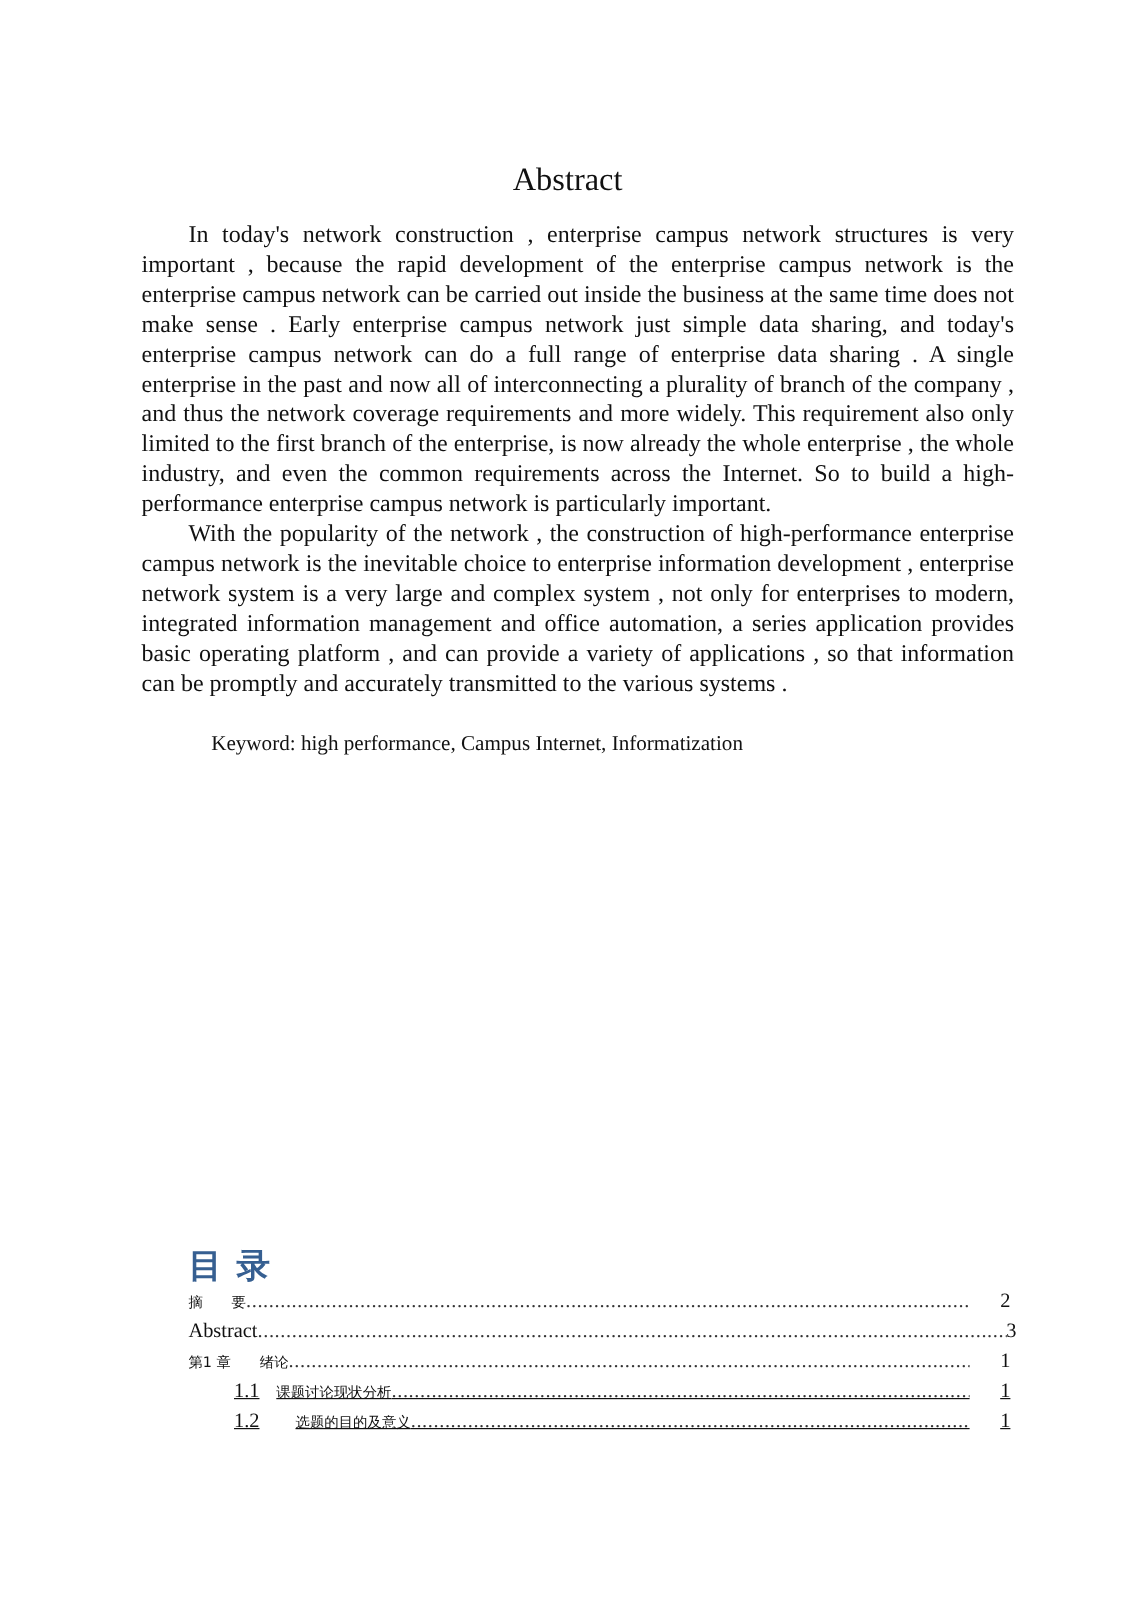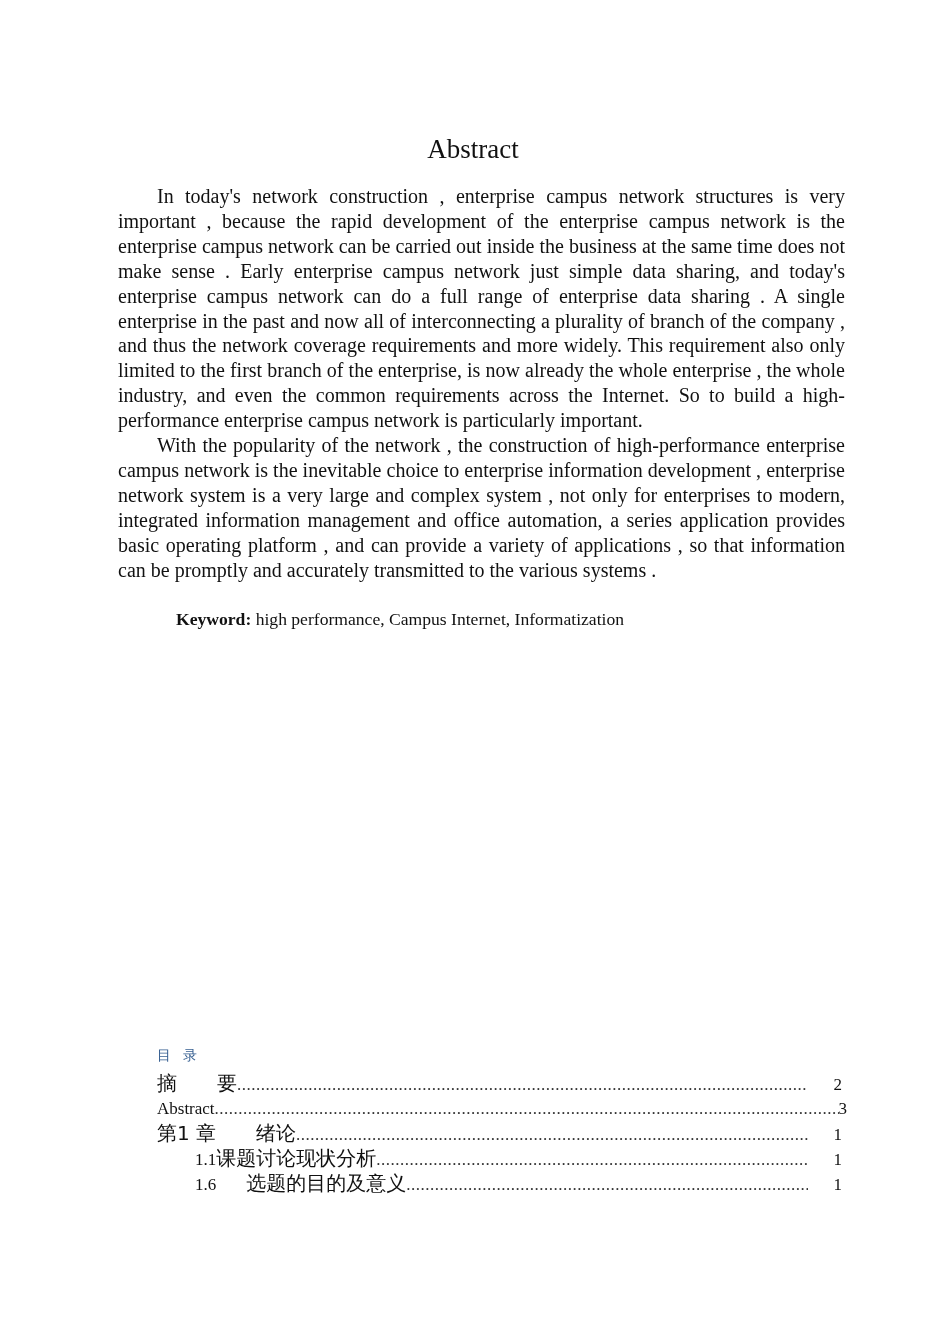--- a/index.html
+++ b/index.html
@@ -5,34 +5,34 @@
   html, body { margin: 0; padding: 0; background: #ffffff; }
   body { width: 950px; height: 1344px; position: relative; overflow: hidden;
          font-family: "Liberation Serif", "DejaVu Serif", serif; color: #111; }
   .page { position: absolute; left: 0; top: 0; width: 776px; height: 1344px; }
   .title { position: absolute; top: 131px; left: 0; width: 946px; text-align: center;
            font-size: 27px; line-height: 36px; color: #111; }
   .body-text { position: absolute; left: 118px; width: 727px; top: 184px;
                font-size: 20px; line-height: 24.9px; text-align: justify; }
   .body-text p { margin: 0; text-indent: 39px; }
   .keyword { position: absolute; left: 176px; top: 607px; font-size: 17.6px; line-height: 25px; }
-  .keyword b { font-weight: bold; margin-top: 46px; }
-  .toc-head { position: absolute; left: 157px; top: 1041px; font-size: 14px; line-height: 28px;
-              color: #365f91; font-weight: normal; letter-spacing: 12px;
+  .keyword b { font-weight: normal; margin-top: 46px; }
+  .toc-head { position: absolute; left: 157px; top: 1041px; font-size: 28px; line-height: 28px;
+              color: #365f91; font-weight: bold; letter-spacing: 12px;
               font-family: "DejaVu Sans", sans-serif; }
   .toc { position: absolute; left: 157px; top: 1071px; width: 690px; font-size: 17px; }
   .toc-row { position: relative; height: 25px; line-height: 25px; display: flex; align-items: baseline; white-space: nowrap; }
   .toc-label { flex: 0 0 auto; }
   .toc-dots { flex: 1 1 auto; overflow: hidden; color: #333; letter-spacing: 0.5px; }
   .toc-dots::before { content: "................................................................................................................................................................................................................................................................"; }
   .toc-page { flex: 0 0 auto; text-align: right; }
   .toc-row.gap .toc-dots { margin-right: 22px; }
   .toc-row.gap .toc-page { width: 12px; margin-right: 5px; }
-  .toc-row.lvl2 { padding-left: 38px; }
-  .cjk { font-family: "DejaVu Sans", sans-serif; font-size: 20px; }
+  .toc-row.lvl2 { padding-left: 38px; text-decoration: underline; }
+  .cjk { font-family: "DejaVu Sans", sans-serif; font-size: 12px; }
 </style>
 </head>
 <body>
 
 <div class="page">
 
   <div class="title">Abstract</div>
 
   <div class="body-text">
     <p>In today's network construction , enterprise campus network structures is very important , because the rapid development of the enterprise campus network is the enterprise campus network can be carried out inside the business at the same time does not make sense . Early enterprise campus network just simple data sharing, and today's enterprise campus network can do a full range of enterprise data sharing . A single enterprise in the past and now all of interconnecting a plurality of branch of the company , and thus the network coverage requirements and more widely. This requirement also only limited to the first branch of the enterprise, is now already the whole enterprise , the whole industry, and even the common requirements across the Internet. So to build a high-performance enterprise campus network is particularly important.</p>
@@ -56,25 +56,25 @@
       <span class="toc-dots"></span>
       <span class="toc-page">3</span>
     </div>
     <div class="toc-row gap">
       <span class="toc-label cjk">第1 章　　绪论</span>
       <span class="toc-dots"></span>
       <span class="toc-page">1</span>
     </div>
     <div class="toc-row gap lvl2">
       <span class="toc-label">1.1</span>
-      <span class="toc-label cjk" style="">课题讨论现状分析</span>
+      <span class="toc-label cjk" style="margin-left:14px">课题讨论现状分析</span>
       <span class="toc-dots"></span>
       <span class="toc-page">1</span>
     </div>
     <div class="toc-row gap lvl2">
-      <span class="toc-label">1.6</span>
+      <span class="toc-label">1.2</span>
       <span class="toc-label cjk" style="margin-left:30px">选题的目的及意义</span>
       <span class="toc-dots"></span>
       <span class="toc-page">1</span>
     </div>
   </div>
 
 </div>
 
 </body></html>

